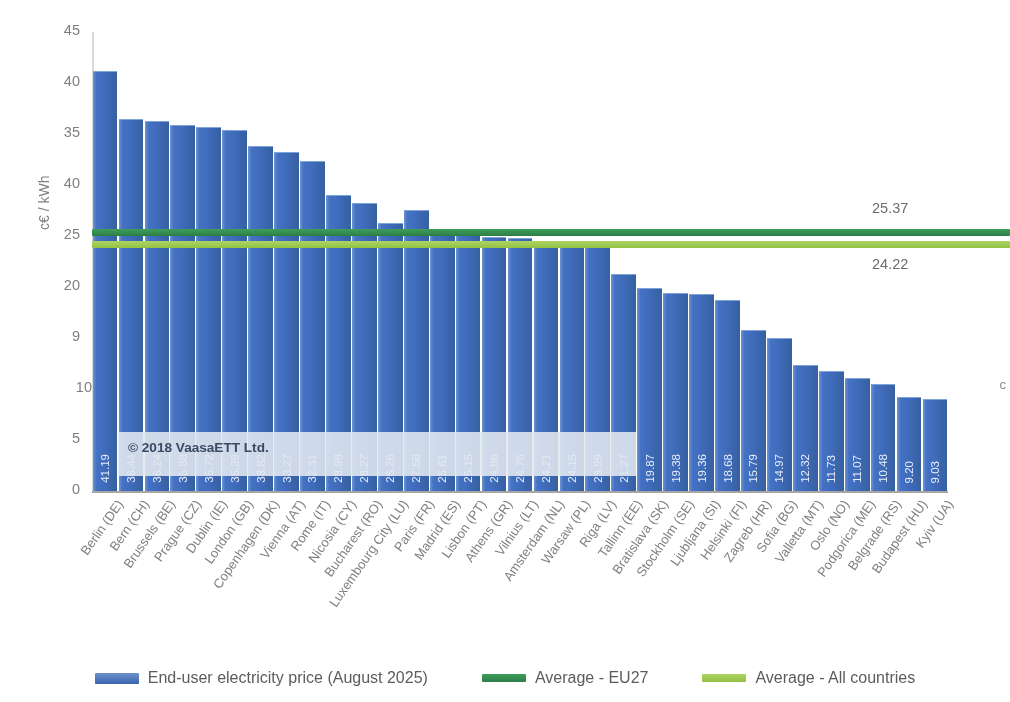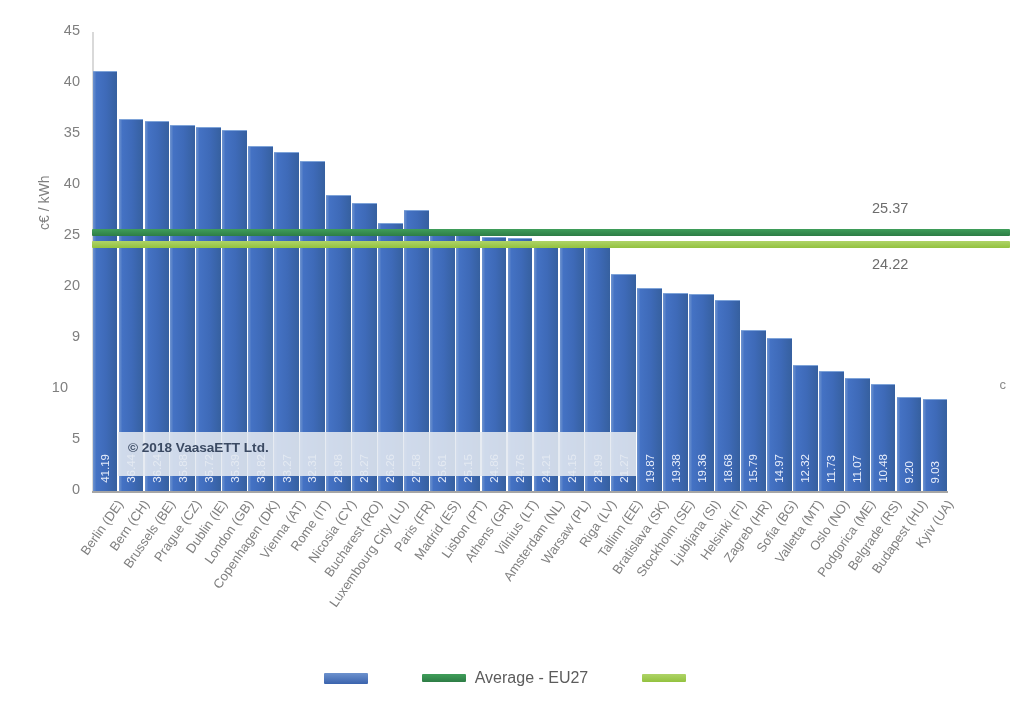--- a/index.html
+++ b/index.html
@@ -131,21 +131,21 @@
 </head>
 <body>
 
 <div id="chart-root">
 
   <div class="ylabel">c€ / kWh</div>
 
   <div id="yticks">
       <div class="ytick" style="left: 40px; top: 481px;">0</div>
       <div class="ytick" style="left: 40px; top: 430px;">5</div>
-      <div class="ytick" style="left: 28px; top: 379px;">10</div>
+      <div class="ytick" style="left: 52px; top: 379px;">10</div>
       <div class="ytick" style="left: 40px; top: 328px;">9</div>
       <div class="ytick" style="left: 40px; top: 277px;">20</div>
       <div class="ytick" style="left: 40px; top: 226px;">25</div>
       <div class="ytick" style="left: 40px; top: 175px;">40</div>
       <div class="ytick" style="left: 40px; top: 124px;">35</div>
       <div class="ytick" style="left: 40px; top: 73px;">40</div>
       <div class="ytick" style="left: 40px; top: 22px;">45</div>
     </div>
 
   <div class="y-axis-line"></div>
@@ -364,24 +364,26 @@
       <div class="catlabel" style="left: 944.03px;">Kyiv (UA)</div>
     </div>
 
   <div class="sourcebox">
     <div>© 2018 VaasaETT Ltd.</div>
   </div>
 
   <div class="legend" id="legend">
       <div class="leg-item">
         <div class="leg-swatch leg-bar"></div>
+        <div class="leg-txt">End-user electricity price (August 2025)</div>
       </div>
       <div class="leg-item">
         <div class="leg-swatch leg-eu"></div>
         <div class="leg-txt">Average - EU27</div>
       </div>
       <div class="leg-item">
         <div class="leg-swatch leg-all"></div>
+        <div class="leg-txt">Average - All countries</div>
       </div>
     </div>
 
   <div class="edge-dot">c</div>
 </div>
 
 </body></html>

